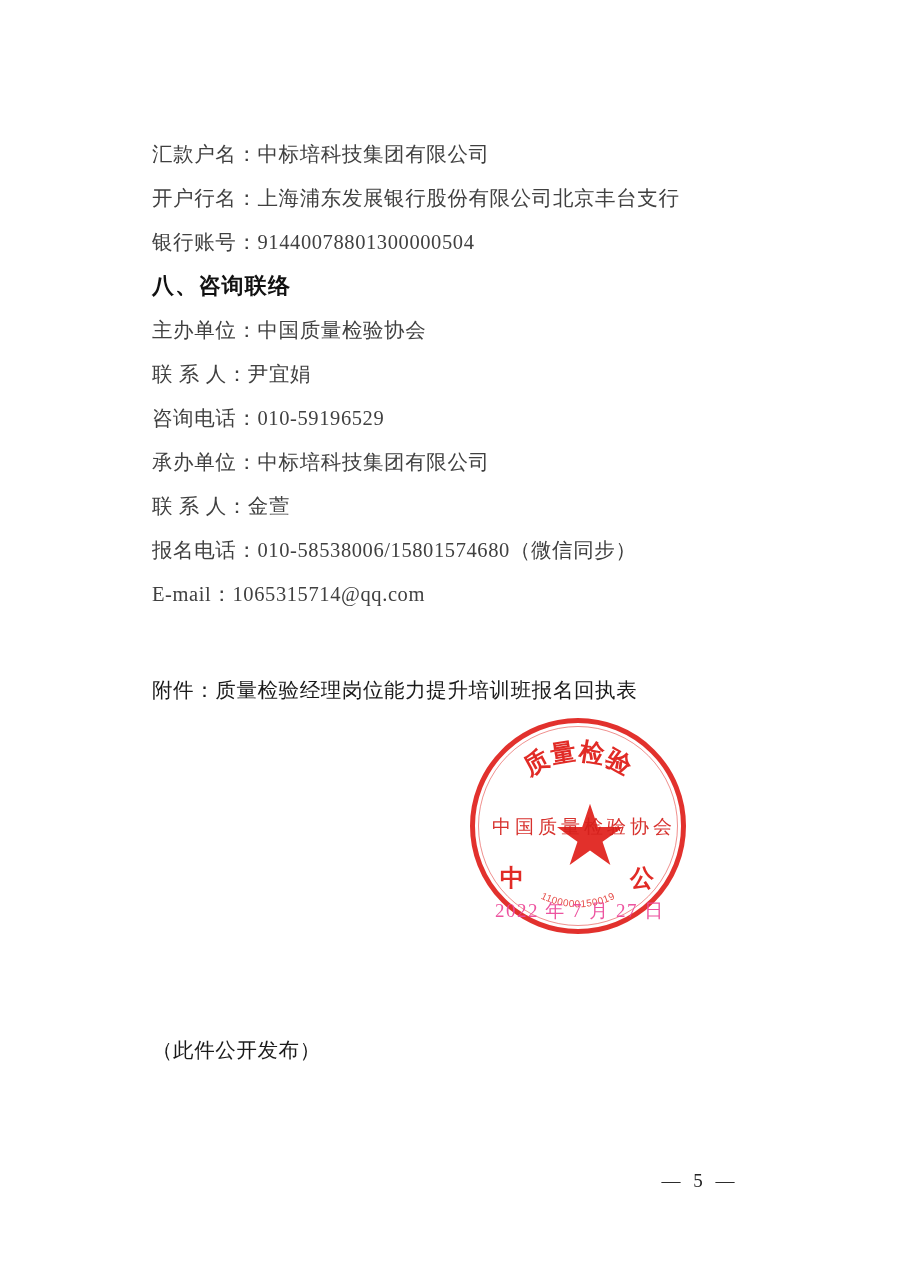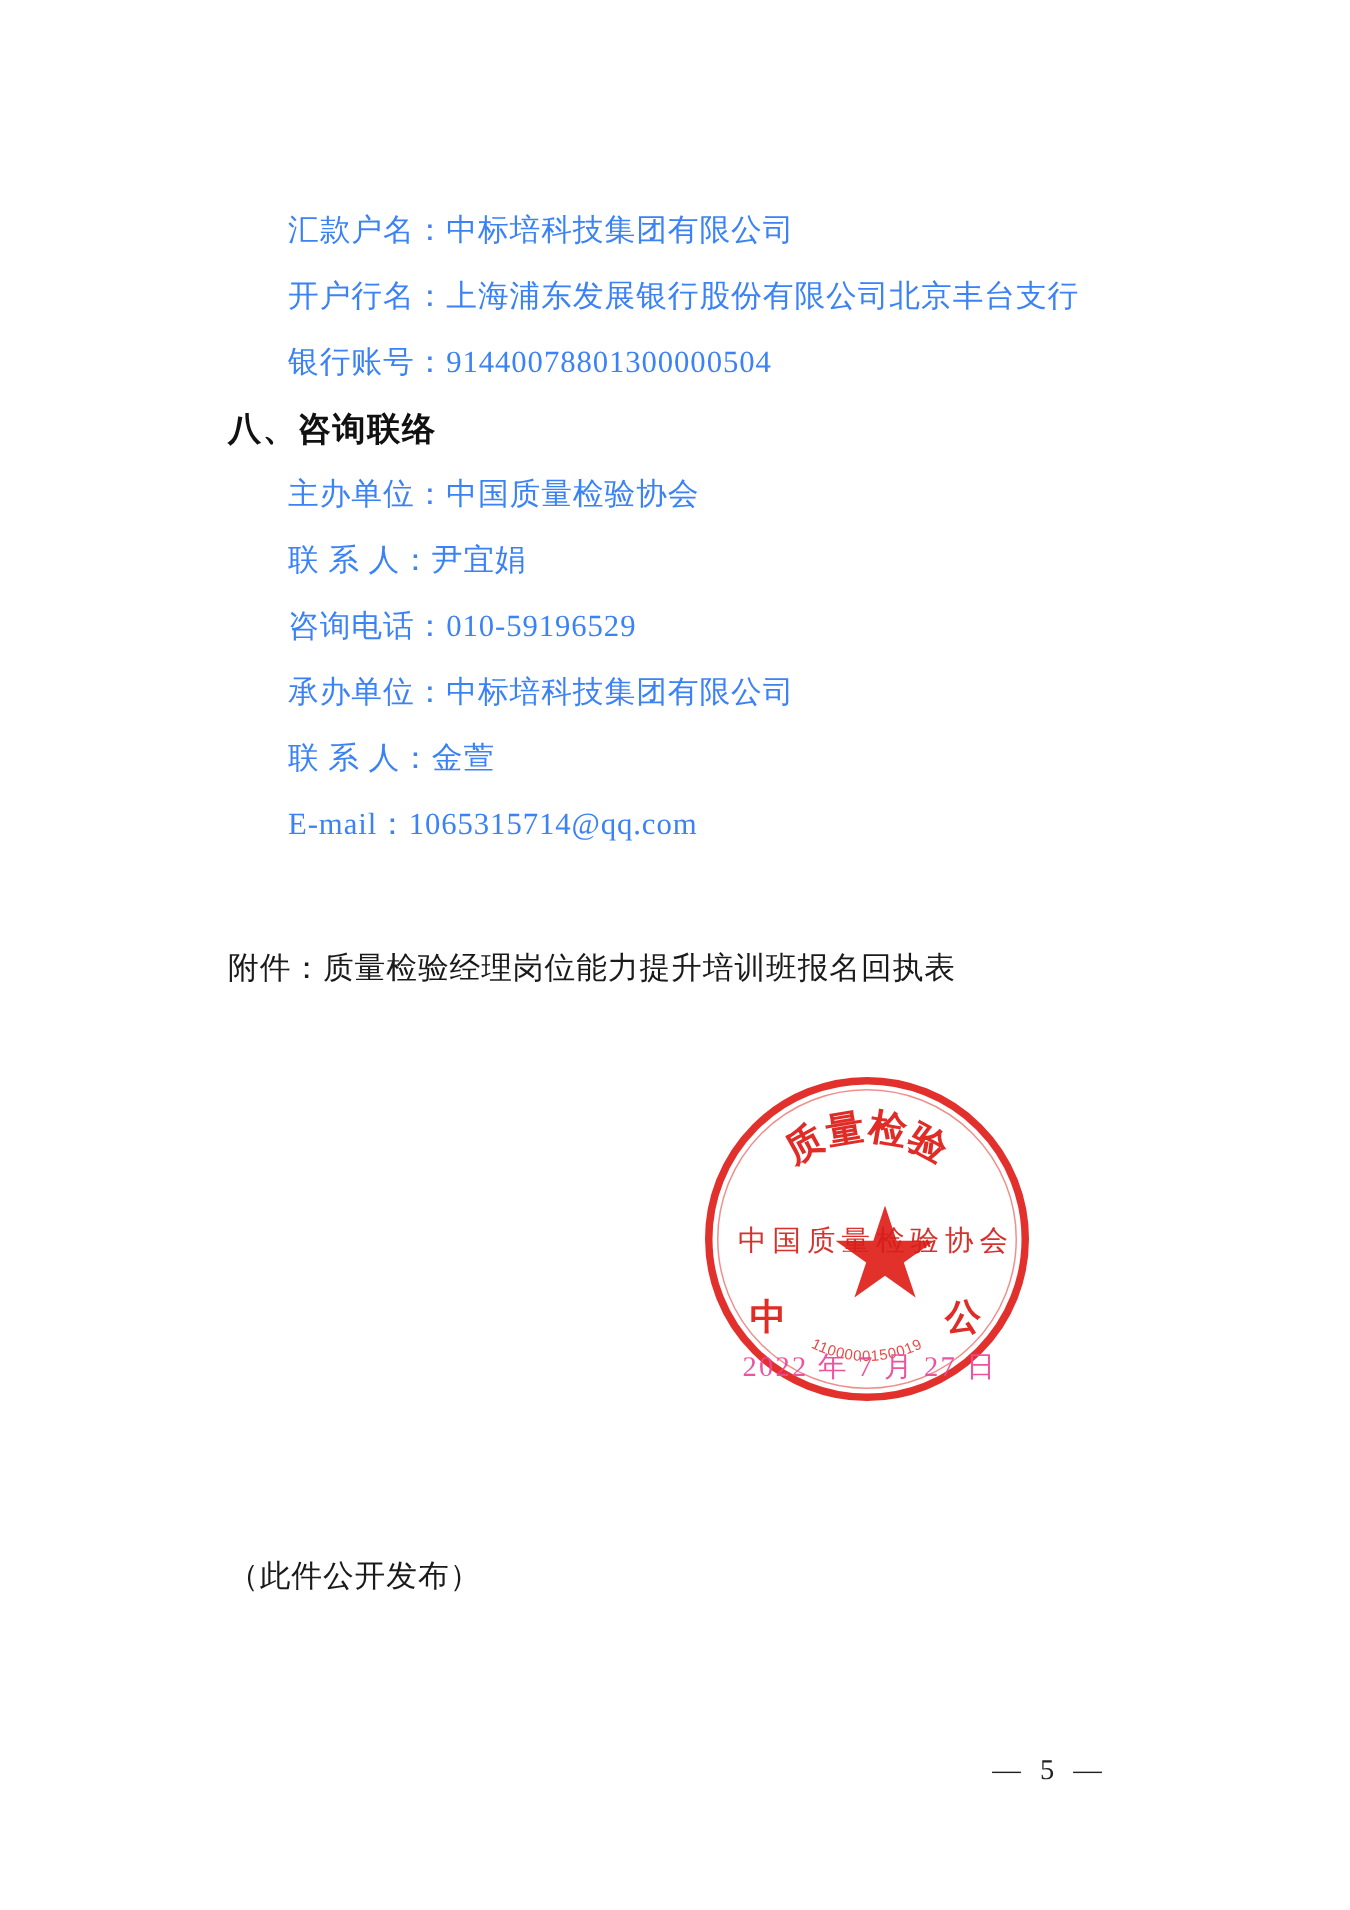--- a/index.html
+++ b/index.html
@@ -24,22 +24,21 @@
     position: absolute;
     left: 152px;
     top: 132px;
     width: 600px;
   }
   .line {
     font-size: 20.5px;
     line-height: 44px;
     letter-spacing: 0.6px;
     white-space: nowrap;
-    color: #3b82f6;
-    margin-left: 40px;
+    color: #404040;
   }
   .heading {
     font-size: 22px;
     line-height: 44px;
     font-weight: bold;
     letter-spacing: 1.2px;
     color: #111;
     font-family: "Liberation Sans", "DejaVu Sans", sans-serif;
   }
   .attachment {
@@ -178,20 +177,21 @@
     <div class="line">开户行名：上海浦东发展银行股份有限公司北京丰台支行</div>
     <div class="line">银行账号：91440078801300000504</div>
 
     <div class="heading">八、咨询联络</div>
 
     <div class="line">主办单位：中国质量检验协会</div>
     <div class="line">联 系 人：尹宜娟</div>
     <div class="line">咨询电话：010-59196529</div>
     <div class="line">承办单位：中标培科技集团有限公司</div>
     <div class="line">联 系 人：金萱</div>
+    <div class="line">报名电话：010-58538006/15801574680（微信同步）</div>
     <div class="line">E-mail：1065315714@qq.com</div>
 
     <div class="attachment">附件：质量检验经理岗位能力提升培训班报名回执表</div>
   </div>
 
   <div class="seal-area">
     <div class="seal"></div>
     <div class="seal-inner-ring"></div>
 
     <svg class="seal-arc-text" viewBox="0 0 216 216">

